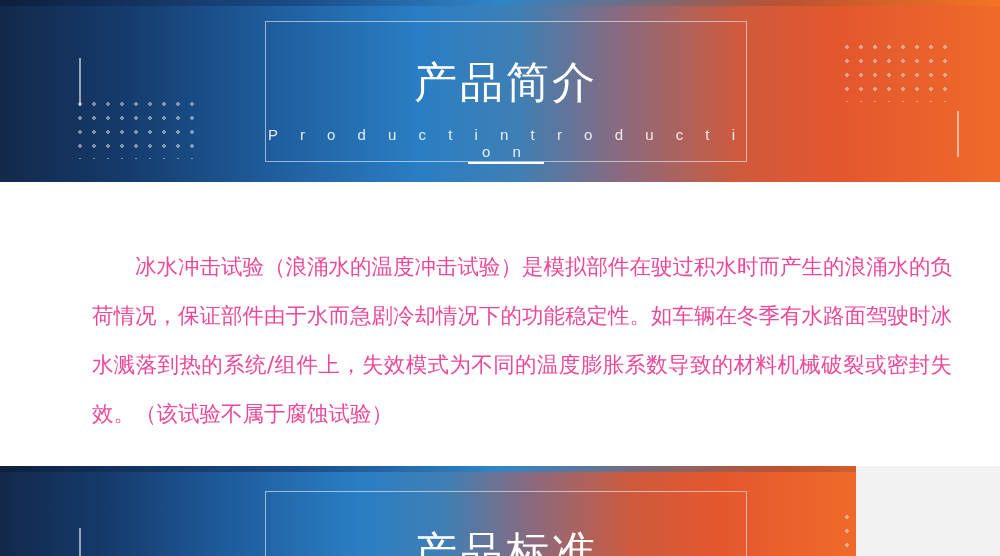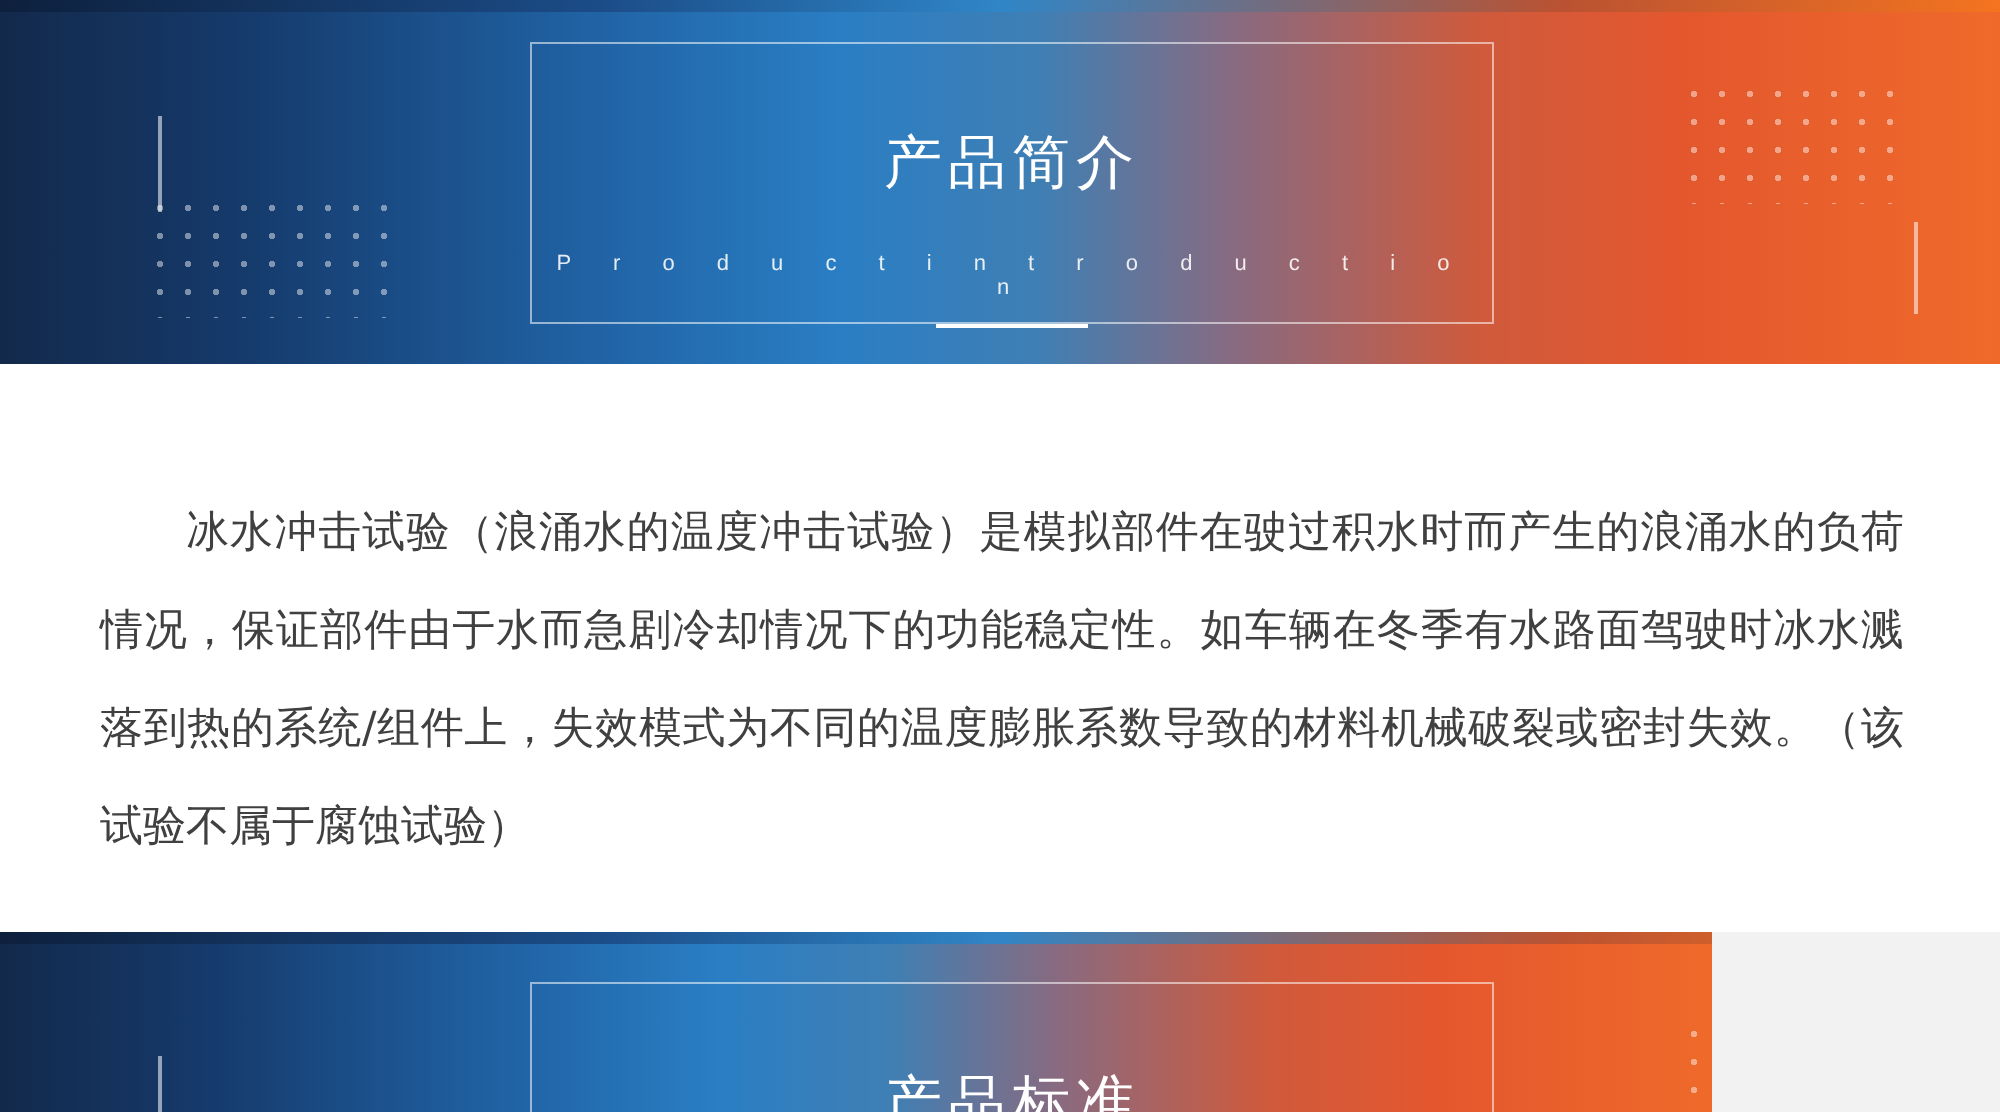--- a/index.html
+++ b/index.html
@@ -80,33 +80,33 @@
     height: 141px;
   }
 
   .title-cn {
     position: absolute;
     left: 0;
     right: 0;
     top: 34px;
     text-align: center;
     color: #ffffff;
-    font-size: 29px;
+    font-size: 43px;
     line-height: 52px;
     letter-spacing: 3px;
     font-weight: 400;
   }
   .title-en {
     position: absolute;
     left: 0;
     right: 0;
     top: 104px;
     text-align: center;
     color: rgba(255,255,255,0.88);
-    font-size: 11px;
+    font-size: 15px;
     letter-spacing: 9px;
     font-weight: 400;
   }
   .title-underline {
     position: absolute;
     left: 50%;
     margin-left: -38px;
     top: 140px;
     width: 76px;
     height: 2px;
@@ -153,26 +153,27 @@
     height: 284px;
     background: #ffffff;
   }
   .content-inner {
     position: absolute;
     left: 50px;
     top: 38px;
     width: 902px;
   }
   .paragraph {
-    color: #404040;
+    color: #ec4899;
     font-size: 21.5px;
     line-height: 49px;
     text-align: justify;
     text-indent: 2em;
     font-family: "DejaVu Sans", "Liberation Sans", sans-serif;
+    margin-left: 42px;
   }
 
   .side-gap-left {
     position: absolute;
     left: 0; top: 182px;
     width: 14px; height: 284px;
     background: #f2f2f2;
   }
   .side-gap-right {
     position: absolute;

